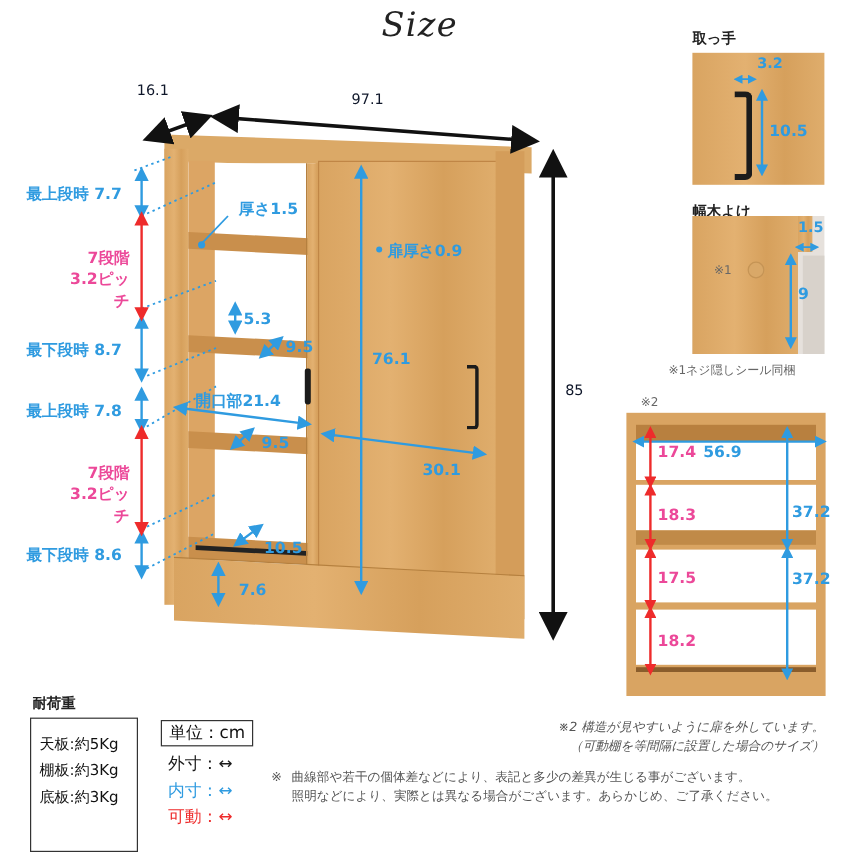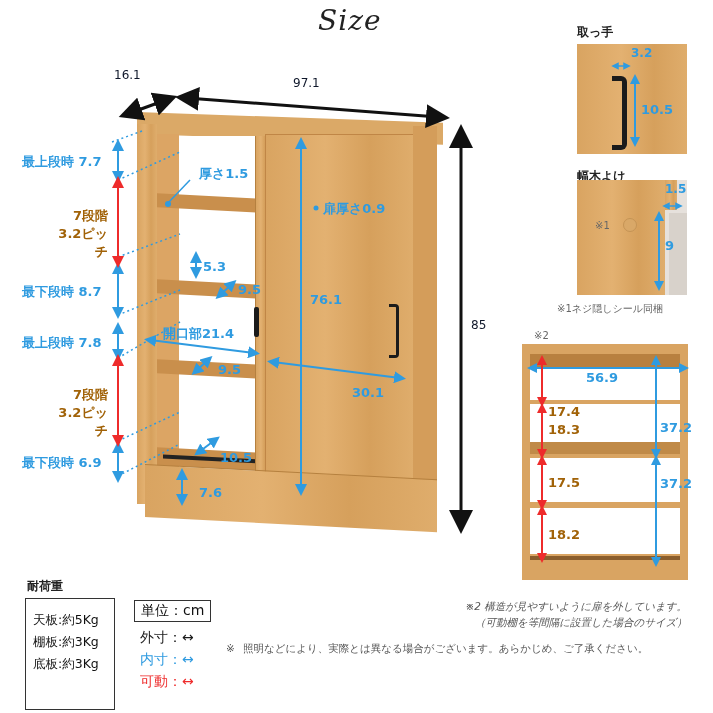--- a/index.html
+++ b/index.html
@@ -1,19 +1,19 @@
 <!DOCTYPE html>
 <html><head>
 <meta charset="utf-8">
 <style>
   html,body{margin:0;padding:0;background:#fff;}
   body{width:713px;height:713px;position:relative;overflow:hidden;font-family:"DejaVu Sans","Liberation Sans",sans-serif;}
   .abs{position:absolute;}
   .blue{color:#2f9be0;}
-  .red{color:#a16207;}
+  .red{color:#ec4899;}
   .title{left:318px;top:4px;font-family:"DejaVu Serif",serif;font-style:italic;font-size:28px;color:#222;letter-spacing:1px;}
   .dim{font-size:12px;color:#0f172a;}
   .lbl{font-size:13px;font-weight:bold;}
   .wood{background:linear-gradient(90deg,#d9a461,#e3b171 40%,#d6a05c 70%,#dfad6c);}
   .woodd{background:#c98f4c;}
   svg{position:absolute;left:0;top:0;}
   .box{border:1px solid #333;}
   .small{font-size:10px;color:#666;}
   .note{font-size:10.5px;color:#555;line-height:16px;}
   .legend{font-size:14px;line-height:22px;}
@@ -110,21 +110,21 @@
   <div class="abs lbl red" style="left:48px;top:207px;text-align:right;width:60px;line-height:18px;">
     <div>7段階</div>
     <div>3.2ピッチ</div>
   </div>
   <div class="abs lbl blue" style="left:22px;top:283px;">最下段時 8.7</div>
   <div class="abs lbl blue" style="left:22px;top:334px;">最上段時 7.8</div>
   <div class="abs lbl red" style="left:48px;top:386px;text-align:right;width:60px;line-height:18px;">
     <div>7段階</div>
     <div>3.2ピッチ</div>
   </div>
-  <div class="abs lbl blue" style="left:22px;top:454px;">最下段時 6.9</div>
+  <div class="abs lbl blue" style="left:22px;top:454px;">最下段時 8.6</div>
 
   <div class="abs lbl blue" style="left:199px;top:165px;">厚さ1.5</div>
   <div class="abs lbl blue" style="left:203px;top:259px;">5.3</div>
   <div class="abs lbl blue" style="left:238px;top:282px;">9.5</div>
   <div class="abs lbl blue" style="left:163px;top:325px;">開口部21.4</div>
   <div class="abs lbl blue" style="left:218px;top:362px;">9.5</div>
   <div class="abs lbl blue" style="left:220px;top:450px;">10.5</div>
   <div class="abs lbl blue" style="left:199px;top:485px;">7.6</div>
   <div class="abs lbl blue" style="left:323px;top:200px;">扉厚さ0.9</div>
   <div class="abs lbl blue" style="left:310px;top:292px;">76.1</div>
@@ -191,21 +191,21 @@
     </defs>
     <line x1="10" y1="38" x2="162" y2="38" stroke="#2f9be0" stroke-width="2" marker-start="url(#fb)" marker-end="url(#fb)"></line>
     <line x1="134" y1="30" x2="134" y2="124" stroke="#2f9be0" stroke-width="2" marker-start="url(#fb)" marker-end="url(#fb)"></line>
     <line x1="134" y1="130" x2="134" y2="232" stroke="#2f9be0" stroke-width="2" marker-start="url(#fb)" marker-end="url(#fb)"></line>
     <line x1="20" y1="30" x2="20" y2="72" stroke="#ee2b2b" stroke-width="2" marker-start="url(#fr)" marker-end="url(#fr)"></line>
     <line x1="20" y1="78" x2="20" y2="124" stroke="#ee2b2b" stroke-width="2" marker-start="url(#fr)" marker-end="url(#fr)"></line>
     <line x1="20" y1="130" x2="20" y2="175" stroke="#ee2b2b" stroke-width="2" marker-start="url(#fr)" marker-end="url(#fr)"></line>
     <line x1="20" y1="180" x2="20" y2="228" stroke="#ee2b2b" stroke-width="2" marker-start="url(#fr)" marker-end="url(#fr)"></line>
   </svg>
   <div class="abs lbl blue" style="left:64px;top:40px;">56.9</div>
-  <div class="abs lbl red" style="left:26px;top:40px;margin-top:34px;">17.4</div>
+  <div class="abs lbl red" style="left:26px;top:40px;">17.4</div>
   <div class="abs lbl red" style="left:26px;top:92px;">18.3</div>
   <div class="abs lbl red" style="left:26px;top:145px;">17.5</div>
   <div class="abs lbl red" style="left:26px;top:197px;">18.2</div>
   <div class="abs lbl blue" style="left:138px;top:90px;">37.2</div>
   <div class="abs lbl blue" style="left:138px;top:146px;">37.2</div>
 </div>
 
 <div class="abs" style="left:27px;top:578px;font-size:12px;font-weight:bold;color:#222;">耐荷重</div>
 <div class="abs box" style="left:25px;top:598px;width:90px;height:112px;padding-top:10px;box-sizing:border-box;">
   <div style="font-size:12.5px;line-height:22px;padding-left:7px;color:#111;"><span>天板</span>:<span>約5Kg</span></div>
@@ -219,14 +219,15 @@
   <div style="color:#2f9be0;"><span>内寸：</span><span>↔</span></div>
   <div style="color:#ee2b2b;"><span>可動：</span><span>↔</span></div>
 </div>
 
 <div class="abs note" style="right:26px;top:598px;text-align:right;font-style:italic;">
   <div>※2 構造が見やすいように扉を外しています。</div>
   <div>（可動棚を等間隔に設置した場合のサイズ）</div>
 </div>
 <div class="abs note" style="left:226px;top:640px;">※</div>
 <div class="abs note" style="left:243px;top:640px;">
+  <div>曲線部や若干の個体差などにより、表記と多少の差異が生じる事がございます。</div>
   <div>照明などにより、実際とは異なる場合がございます。あらかじめ、ご了承ください。</div>
 </div>
 
 </body></html>

